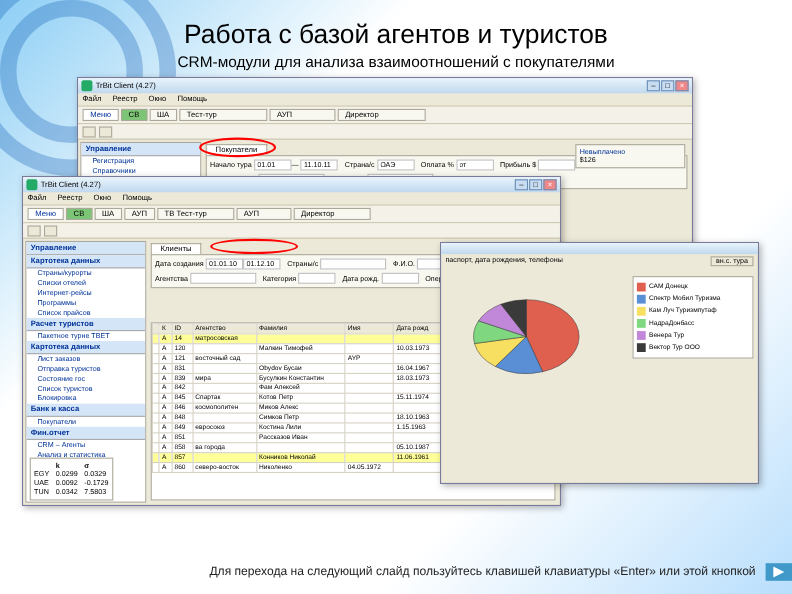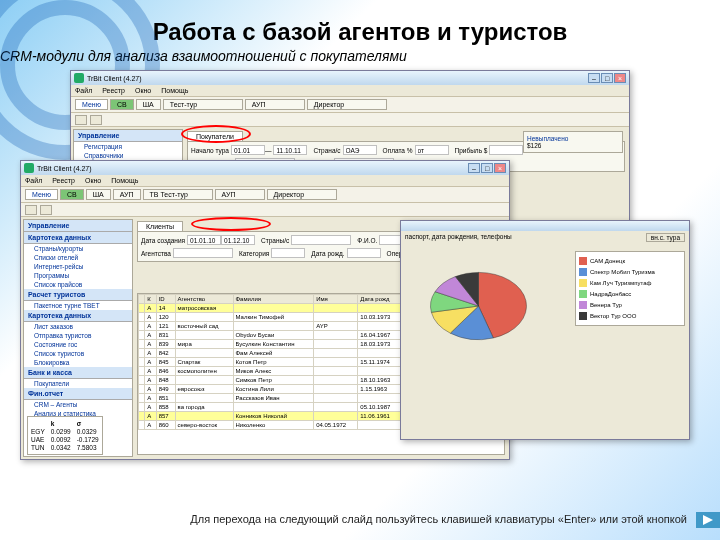--- a/index.html
+++ b/index.html
@@ -1,22 +1,22 @@
 <!DOCTYPE html>
 <html><head>
 <meta charset="utf-8">
 <style>
   * { box-sizing: border-box; margin: 0; padding: 0; }
   body { width: 720px; height: 540px; font-family: Arial, sans-serif; background: linear-gradient(135deg, #8ecff5 0%, #ffffff 30%, #ffffff 70%, #b8defc 100%); position: relative; overflow: hidden; }
   .circles { position: absolute; top: -30px; left: -30px; width: 180px; height: 180px; }
   .circles::before, .circles::after { content:""; position:absolute; border:15px solid rgba(12,90,180,.3); border-radius:50%; }
   .circles::before { width:160px; height:160px; left:0; top:0; }
   .circles::after { width:100px; height:100px; left:30px; top:30px; }
-  h1 { text-align:center; font-size:24px; font-weight:bold; padding:18px 0 2px; color:#000; }
-  .subtitle { font-size:14px; color:#000; margin-bottom:6px;font-style:italic; }
+  h1 { text-align:center; font-size:24px; font-weight:normal; padding:18px 0 2px; color:#000; }
+  .subtitle { text-align:center; font-size:14px; color:#000; margin-bottom:6px; }
   .canvas { position:relative; margin:0 20px; height:390px; }
   .win { position:absolute; background:#ece9d8; border:1px solid #7a7a9a; box-shadow:2px 2px 6px rgba(0,0,0,.3); font-size:7px; color:#000; }
   .titlebar { height:14px; background:linear-gradient(#e8f4fc,#c0d8ee); display:flex; align-items:center; padding:0 3px; font-size:7px; }
   .titlebar .icon { width:10px; height:10px; background:#2a6; margin-right:3px; border-radius:2px; }
   .titlebar .tbtns { margin-left:auto; display:flex; gap:1px; }
   .titlebar .tbtns span { width:12px; height:10px; background:#c8ddf2; border:1px solid #6a8db5; display:flex; align-items:center; justify-content:center; font-size:7px; }
   .titlebar .tbtns .x { background:#e88; color:#fff; }
   .menubar { height:12px; background:#ece9d8; display:flex; align-items:center; padding:0 4px; gap:10px; font-size:7px; border-bottom:1px solid #c8c0a8; }
   .toolbar { height:16px; background:#f4f2e8; display:flex; align-items:center; padding:0 4px; gap:2px; border-bottom:1px solid #c8c0a8; }
   .toolbar .seg { padding:1px 6px; background:#ece9d8; border:1px solid #aca899; font-size:7px; }

